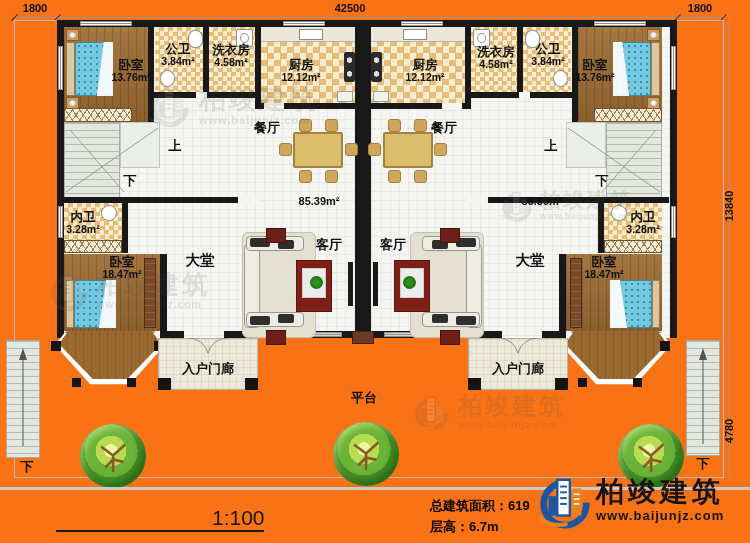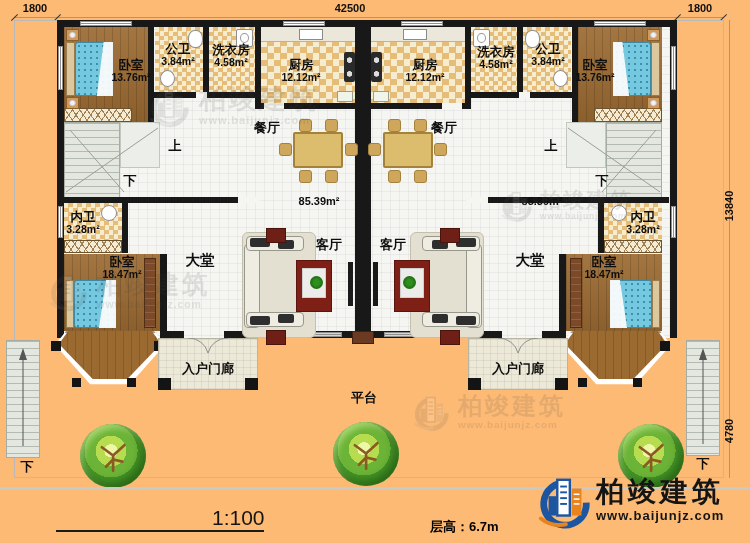--- a/index.html
+++ b/index.html
@@ -1,16 +1,16 @@
 <!DOCTYPE html>
 <html><head>
 <meta charset="utf-8">
 <style>
   html,body{margin:0;padding:0;background:#fff}
-  #canvas{position:relative;width:750px;height:543px;background:#fdba74;overflow:hidden;
+  #canvas{position:relative;width:750px;height:543px;background:#f97316;overflow:hidden;
     font-family:"Liberation Sans","DejaVu Sans",sans-serif;color:#111}
   .abs{position:absolute}
   .wall{position:absolute;background:#181818}
   .gap{position:absolute;background:#f5f5f2}
   .housebg{position:absolute;background-color:#f5f5f2;
     background-image:linear-gradient(rgba(0,0,0,.045) 1px,transparent 1px),
                      linear-gradient(90deg,rgba(0,0,0,.045) 1px,transparent 1px);
     background-size:9px 9px}
   .wood{position:absolute;background-color:#9b6a31;
     background-image:repeating-linear-gradient(90deg,rgba(0,0,0,.14) 0 1px,transparent 1px 8px),
@@ -478,20 +478,23 @@
       </svg>
     <div>
       <div class="wm-name">柏竣建筑</div>
       <div class="wm-url">www.baijunjz.com</div>
     </div>
   </div>
 
   <div class="sep1" style="left:0px;top:487px;width:750px;height:3px"></div>
   <div class="abs" style="left:56px;top:530px;width:208px;height:2px;background:#1a1a1a"></div>
   <div class="title-scale" style="left:212px;top:506px">1:100</div>
+  <div class="stat" style="left:430px;top:497px">
+    <span>总建筑面积：</span><span>619</span>
+  </div>
   <div class="stat" style="left:430px;top:518px">
     <span>层高：</span><span>6.7m</span>
   </div>
   <svg class="abs" style="left:536px;top:471px" width="58" height="62" viewBox="0 0 60 60">
       <use href="#glyph"></use>
     </svg>
   <div class="brand-name" style="left:596px;top:473px">柏竣建筑</div>
   <div class="brand-url" style="left:596px;top:508px">www.baijunjz.com</div>
 
 </div>

